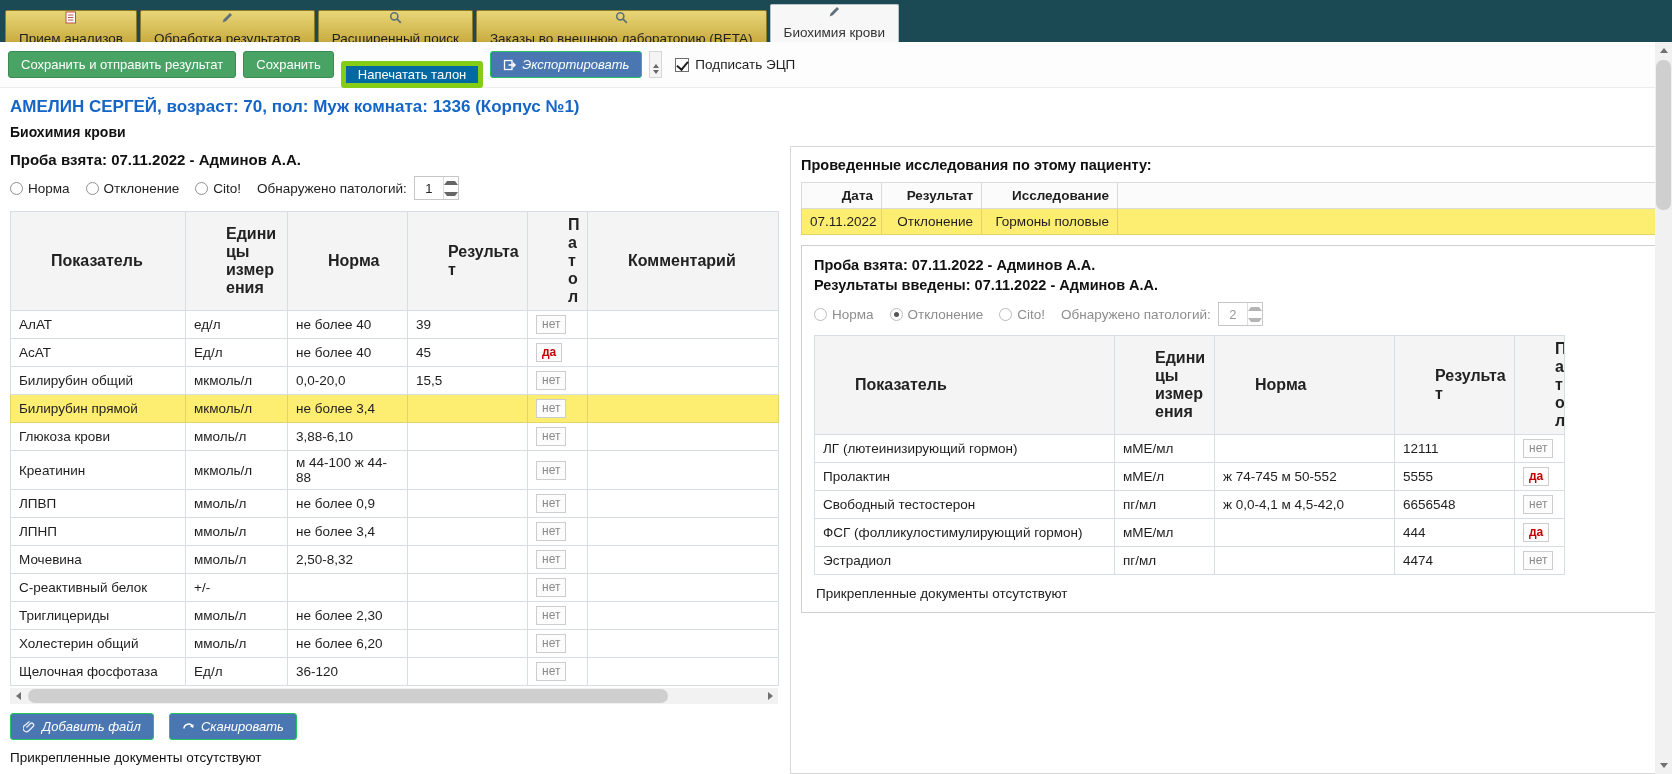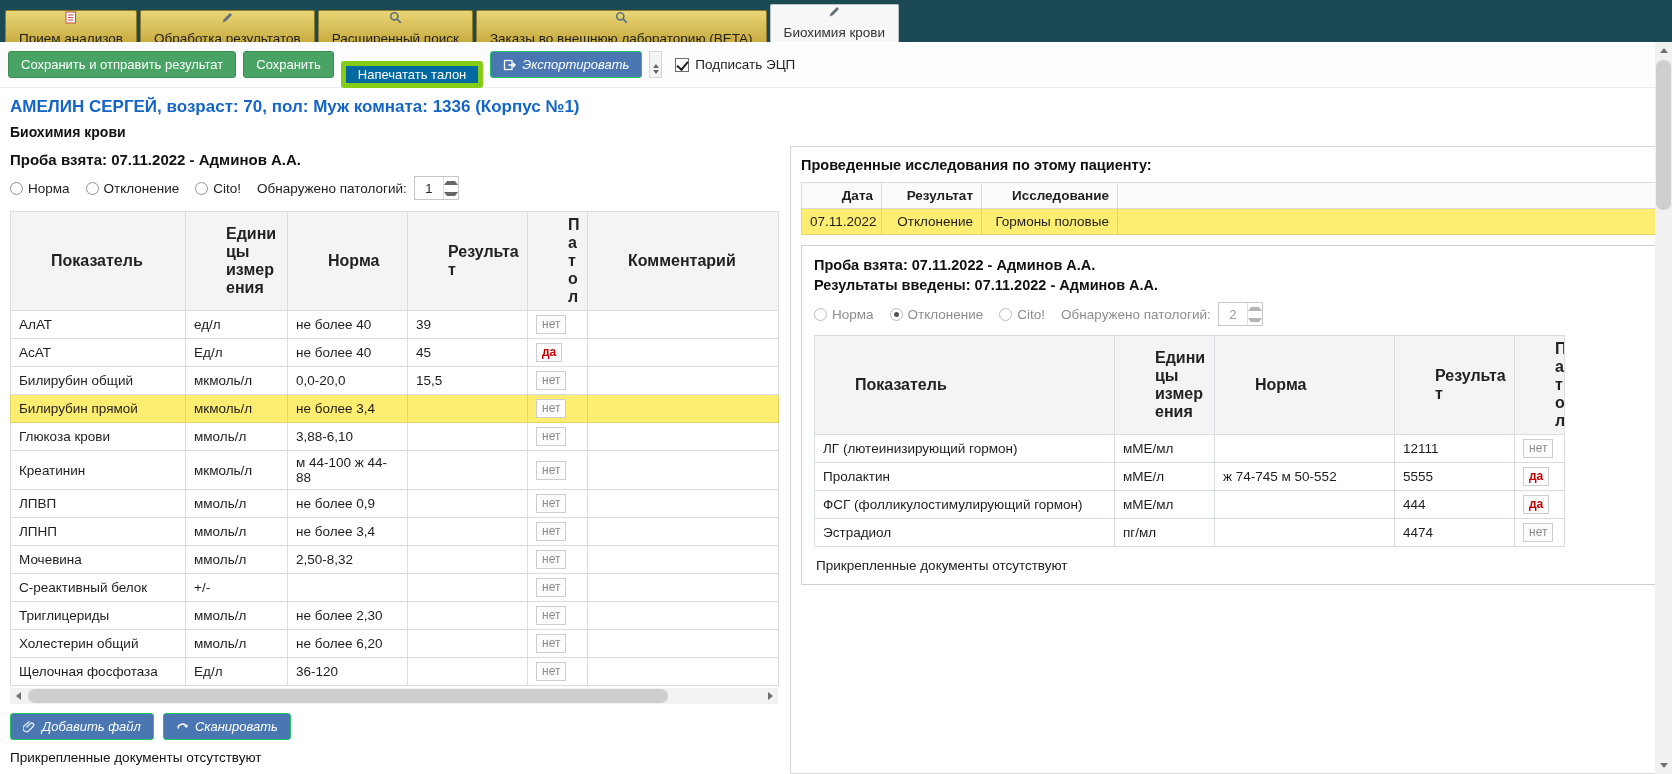--- a/index.html
+++ b/index.html
@@ -72,21 +72,21 @@
   .results-table{width:768px;margin-top:2px;}
 
   
   .hscroll{width:768px;height:16px;margin-top:2px;display:flex;background:#f2f2f2;}
   .hscroll .harrow{width:16px;height:16px;display:flex;align-items:center;justify-content:center;cursor:pointer;}
   .tri-left{width:0;height:0;border-top:4px solid transparent;border-bottom:4px solid transparent;border-right:5px solid #707070;}
   .tri-right{width:0;height:0;border-top:4px solid transparent;border-bottom:4px solid transparent;border-left:5px solid #707070;}
   .htrack{flex:1;position:relative;}
   .hthumb{position:absolute;left:2px;top:1px;height:14px;width:640px;background:#cfcfcf;border-radius:7px;cursor:pointer;}
 
-  .attach-row{display:flex;gap:9px;padding:9px 0 0;}
+  .attach-row{display:flex;gap:15px;padding:9px 0 0;}
   .attach-note{font-size:13.5px;color:#111;padding:10px 0 0;}
 
   
   .right-pane{position:absolute;left:790px;top:146px;width:896px;height:628px;box-sizing:border-box;
        background:#fff;border:1px solid #d8d8d8;padding:6px 10px;overflow:hidden;}
   .rp-title{font-weight:bold;font-size:14.5px;color:#111;padding:4px 0 9px;}
   table.hist{width:100%;border-collapse:collapse;table-layout:fixed;}
   .hist th,.hist td{border:1px solid #dadada;padding:5px 8px;font-size:13.5px;text-align:right;
        overflow:hidden;white-space:nowrap;}
   .hist th{background:#fbfbfb;font-weight:bold;}
@@ -513,20 +513,29 @@
           <tr>
             <td>Пролактин</td>
             <td>мМЕ/л</td>
             <td>ж 74-745 м 50-552</td>
             <td>5555</td>
             <td>
               <span class="badge red">да</span>
             </td>
           </tr>
 
+          <tr>
+            <td>Свободный тестостерон</td>
+            <td>пг/мл</td>
+            <td>ж 0,0-4,1 м 4,5-42,0</td>
+            <td>6656548</td>
+            <td>
+              <span class="badge">нет</span>
+            </td>
+          </tr>
 
           <tr>
             <td>ФСГ (фолликулостимулирующий гормон)</td>
             <td>мМЕ/мл</td>
             <td></td>
             <td>444</td>
             <td>
               <span class="badge red">да</span>
             </td>
           </tr>

